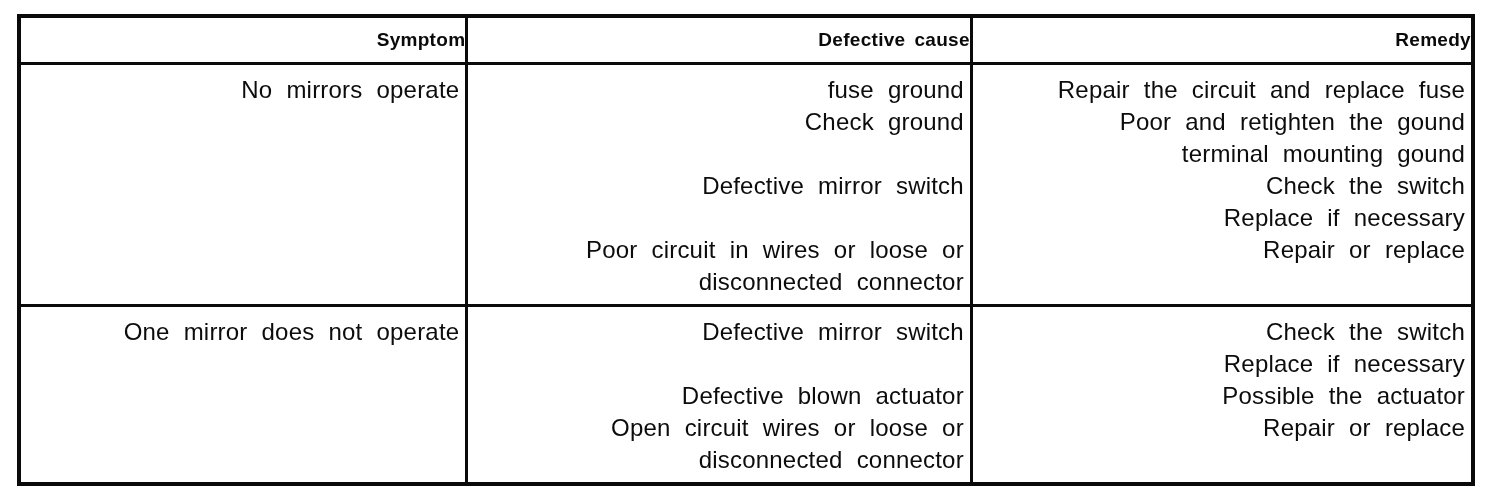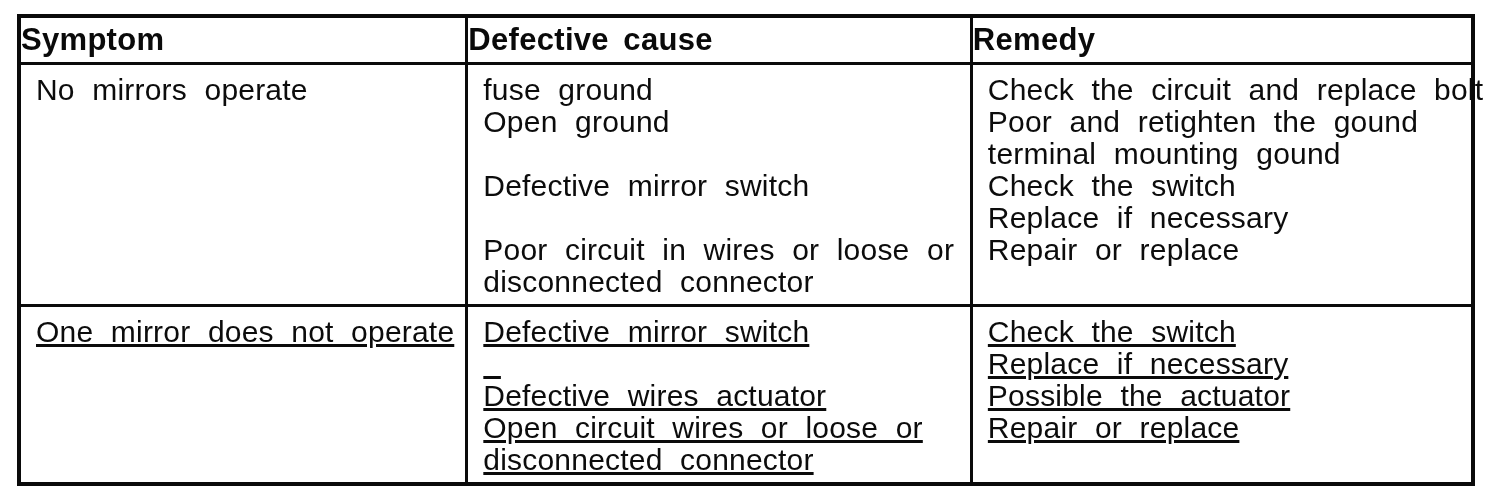--- a/index.html
+++ b/index.html
@@ -32,40 +32,41 @@
   table.trouble-table td {
     border: 3px solid #0a0a0a;
     background: #ffffff;
   }
   col.c-symptom { width: 30.8%; }
   col.c-cause   { width: 34.7%; }
   col.c-remedy  { width: 34.5%; }
 
   thead tr { height: 47px; }
   tbody tr.row-0 { height: 242px; }
-  tbody tr.row-1 { height: 178px; text-decoration: underline; }
+  tbody tr.row-1 { height: 178px; }
 
   th {
-    font-size: 31px;
+    font-size: 19px;
     font-weight: bold;
-    text-align: left;
+    text-align: right;
     vertical-align: middle;
     padding: 0;
     letter-spacing: 0.3px;
     word-spacing: 0.18em;
     color: #0a0a0a;
   }
   td {
     vertical-align: top;
     padding: 9px 6px 6px 15px;
-    font-size: 30px;
+    font-size: 24px;
     line-height: 32px;
     letter-spacing: 0.2px;
     word-spacing: 0.3em;
     color: #0c0c0c;
+    text-align: right;
   }
   .cell-line {
     white-space: nowrap;
     min-height: 32px;
   }
 </style>
 </head>
 <body>
 
 <div class="page">
@@ -82,44 +83,44 @@
         <th>Remedy</th>
       </tr>
     </thead>
     <tbody>
       <tr class="row-0">
         <td>
             <div class="cell-line">No mirrors operate</div>
           </td>
         <td>
             <div class="cell-line">fuse ground</div>
-            <div class="cell-line">Open ground</div>
+            <div class="cell-line">Check ground</div>
             <div class="cell-line">&nbsp;</div>
             <div class="cell-line">Defective mirror switch</div>
             <div class="cell-line">&nbsp;</div>
             <div class="cell-line">Poor circuit in wires or loose or</div>
             <div class="cell-line">disconnected connector</div>
           </td>
         <td>
-            <div class="cell-line">Check the circuit and replace bolt</div>
+            <div class="cell-line">Repair the circuit and replace fuse</div>
             <div class="cell-line">Poor and retighten the gound</div>
             <div class="cell-line">terminal mounting gound</div>
             <div class="cell-line">Check the switch</div>
             <div class="cell-line">Replace if necessary</div>
             <div class="cell-line">Repair or replace</div>
           </td>
       </tr>
       <tr class="row-1">
         <td>
             <div class="cell-line">One mirror does not operate</div>
           </td>
         <td>
             <div class="cell-line">Defective mirror switch</div>
             <div class="cell-line">&nbsp;</div>
-            <div class="cell-line">Defective wires actuator</div>
+            <div class="cell-line">Defective blown actuator</div>
             <div class="cell-line">Open circuit wires or loose or</div>
             <div class="cell-line">disconnected connector</div>
           </td>
         <td>
             <div class="cell-line">Check the switch</div>
             <div class="cell-line">Replace if necessary</div>
             <div class="cell-line">Possible the actuator</div>
             <div class="cell-line">Repair or replace</div>
           </td>
       </tr>

